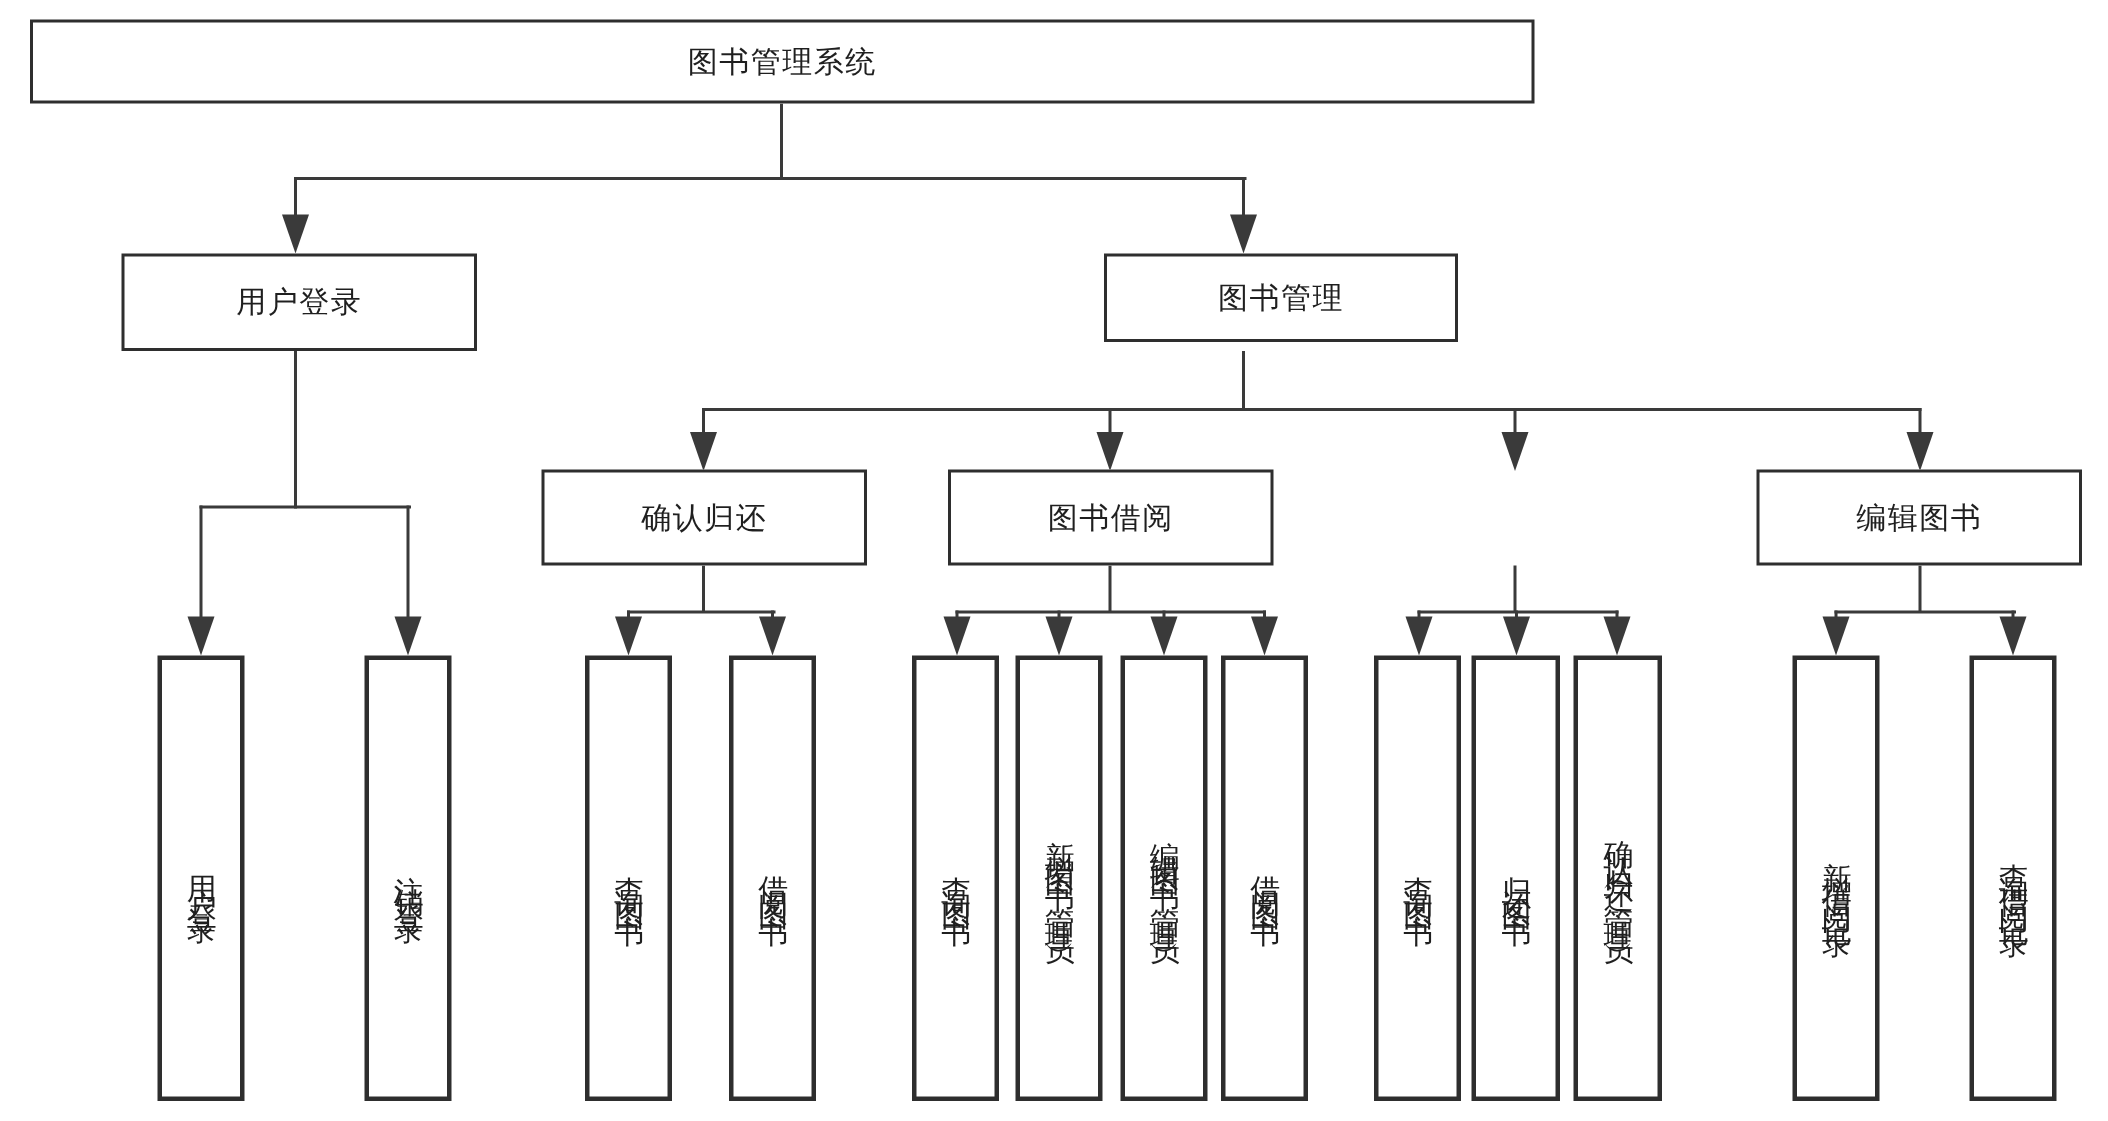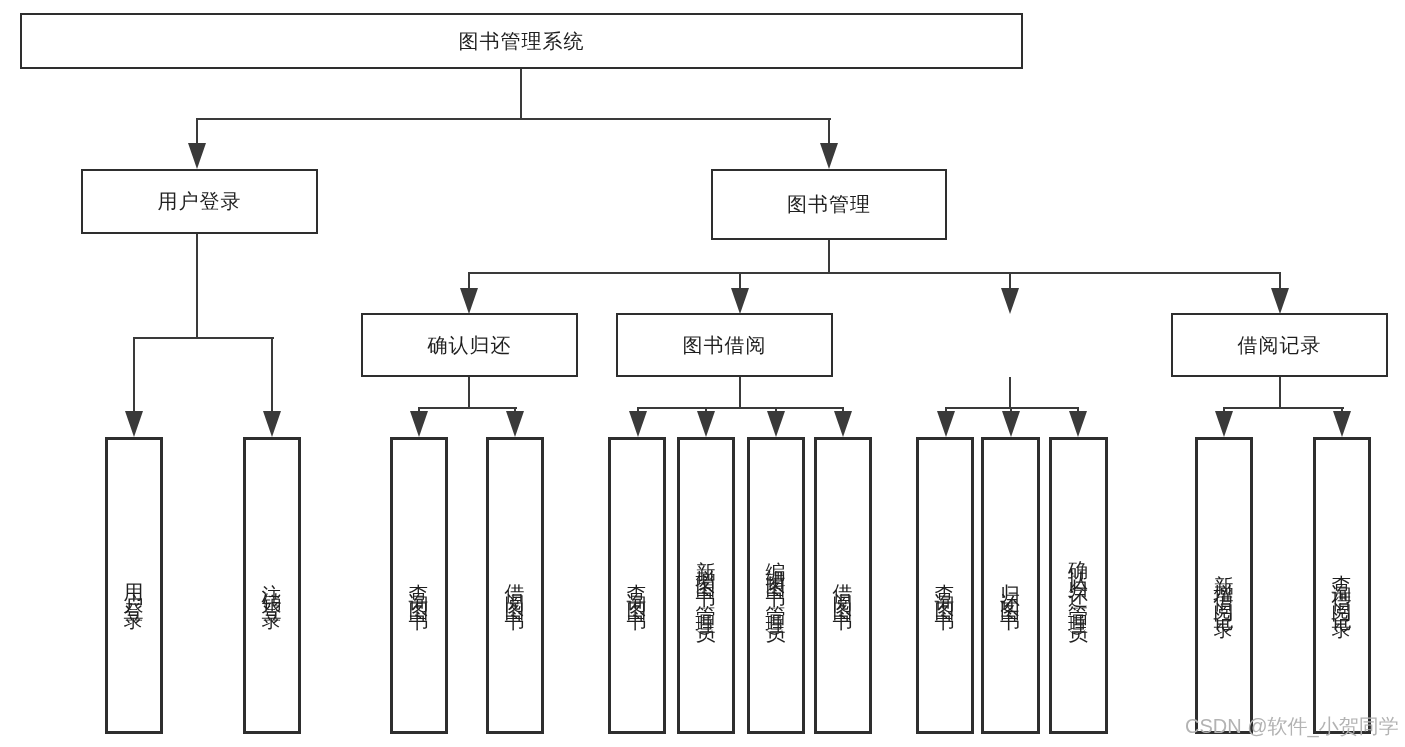--- a/index.html
+++ b/index.html
@@ -54,21 +54,21 @@
   <div class="vline" style="left:520px;top:69px;height:49px"></div>
   <div class="hline" style="left:196px;top:118px;width:635px"></div>
   <div class="vline" style="left:196px;top:118px;height:30px"></div>
   <div class="arrow" style="left:188px;top:143px"></div>
   <div class="vline" style="left:828px;top:118px;height:30px"></div>
   <div class="arrow" style="left:820px;top:143px"></div>
 
   <div class="box" style="left:81px;top:169px;width:237px;height:65px">
     <span class="htext">用户登录</span>
   </div>
-  <div class="box" style="left:711px;top:169px;width:236px;height:71px">
+  <div class="box" style="left:736px;top:169px;width:236px;height:59px">
     <span class="htext">图书管理</span>
   </div>
 
   <div class="vline" style="left:196px;top:234px;height:105px"></div>
   <div class="hline" style="left:133px;top:337px;width:141px"></div>
   <div class="vline" style="left:133px;top:337px;height:76px"></div>
   <div class="arrow" style="left:125px;top:411px"></div>
   <div class="vline" style="left:271px;top:337px;height:76px"></div>
   <div class="arrow" style="left:263px;top:411px"></div>
 
@@ -79,25 +79,25 @@
   <div class="vline" style="left:739px;top:272px;height:18px"></div>
   <div class="arrow" style="left:731px;top:288px"></div>
   <div class="vline" style="left:1009px;top:272px;height:18px"></div>
   <div class="arrow" style="left:1001px;top:288px"></div>
   <div class="vline" style="left:1279px;top:272px;height:18px"></div>
   <div class="arrow" style="left:1271px;top:288px"></div>
 
   <div class="box" style="left:361px;top:313px;width:217px;height:64px">
     <span class="htext">确认归还</span>
   </div>
-  <div class="box" style="left:616px;top:313px;width:217px;height:64px">
+  <div class="box" style="left:632px;top:313px;width:217px;height:64px">
     <span class="htext">图书借阅</span>
   </div>
   <div class="box" style="left:1171px;top:313px;width:217px;height:64px">
-    <span class="htext">借阅记录</span>
+    <span class="htext">编辑图书</span>
   </div>
 
   <div class="vline" style="left:468px;top:377px;height:31px"></div>
   <div class="hline" style="left:418px;top:407px;width:99px"></div>
   <div class="vline" style="left:418px;top:407px;height:8px"></div>
   <div class="arrow" style="left:410px;top:411px"></div>
   <div class="vline" style="left:514px;top:407px;height:8px"></div>
   <div class="arrow" style="left:506px;top:411px"></div>
 
   <div class="vline" style="left:739px;top:377px;height:31px"></div>
@@ -164,15 +164,14 @@
     <span class="vtext">确认归还（管理员）</span>
   </div>
 
   <div class="box leaf" style="left:1195px;top:437px;width:58px;height:297px">
     <span class="vtext">新增借阅记录</span>
   </div>
   <div class="box leaf" style="left:1313px;top:437px;width:58px;height:297px">
     <span class="vtext">查询借阅记录</span>
   </div>
 
-  <div class="watermark">CSDN @软件_小贺同学</div>
 
 </div>
 
 </body></html>

